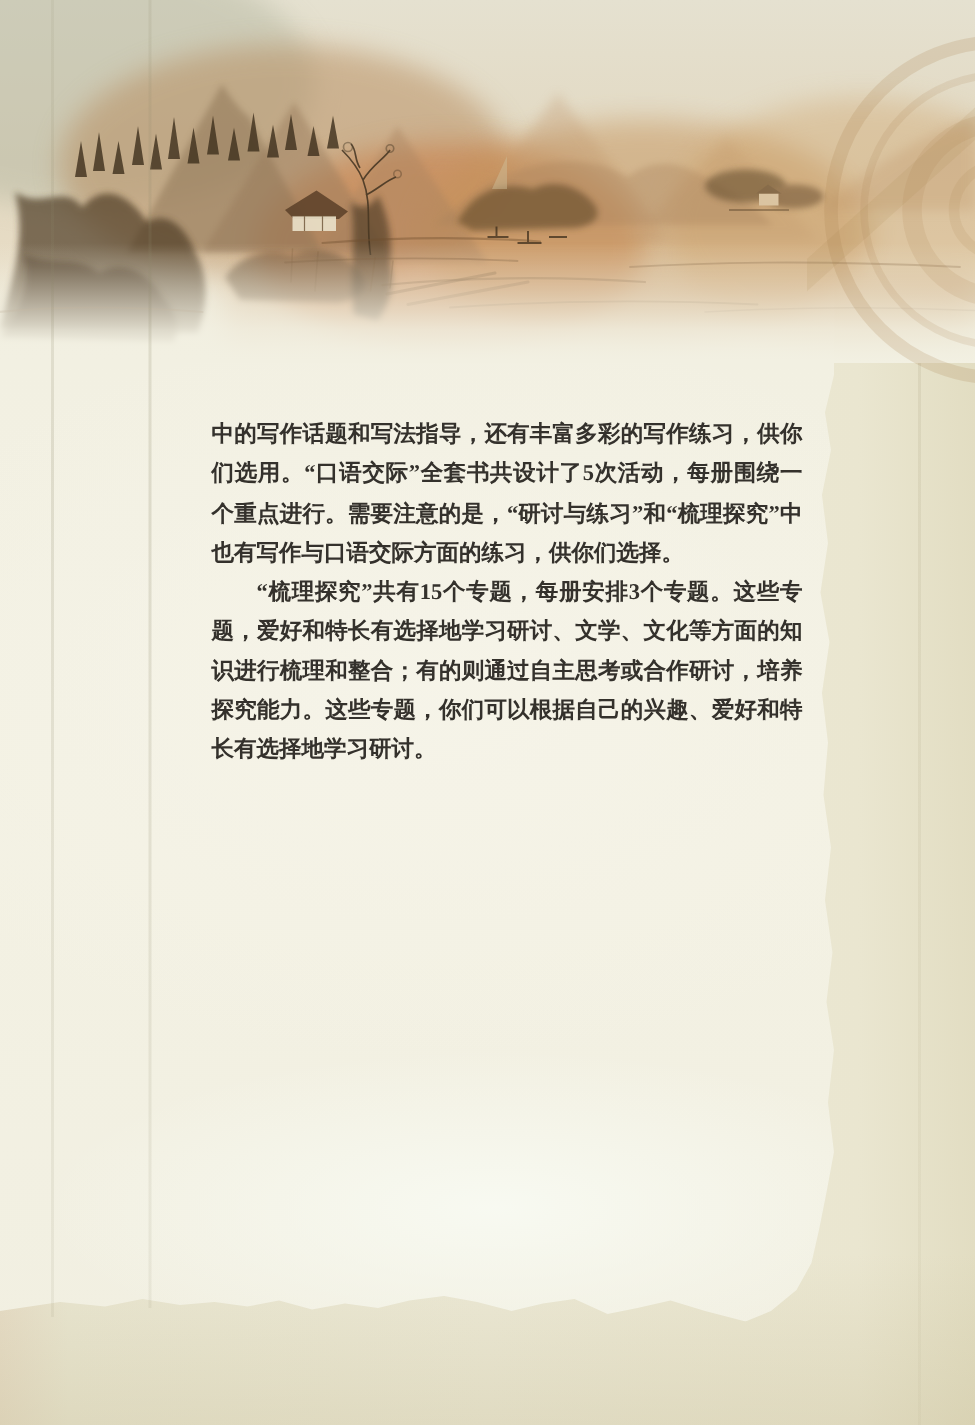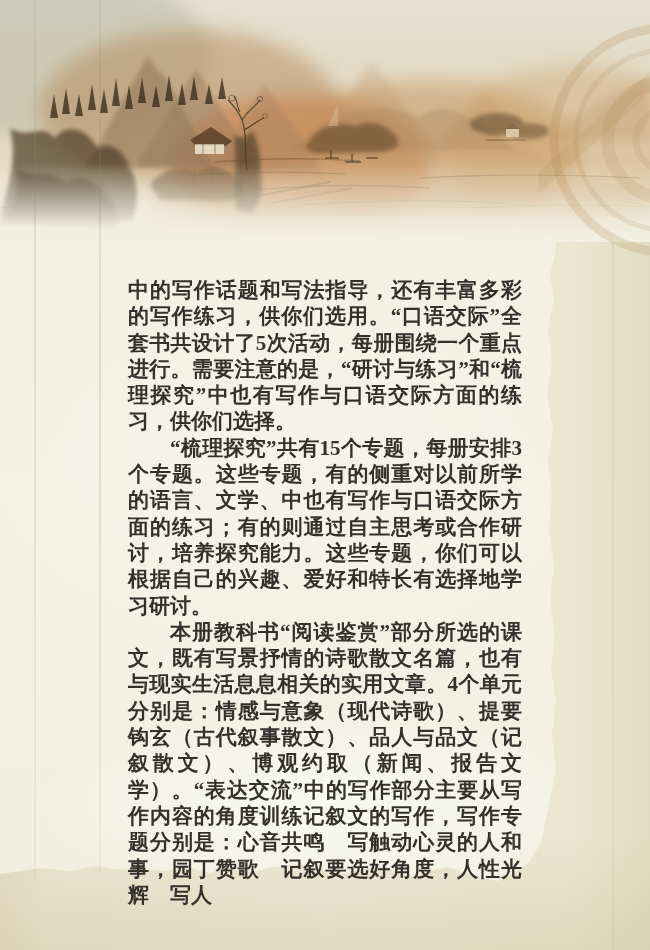--- a/index.html
+++ b/index.html
@@ -40,22 +40,22 @@
   
   .fold{position:absolute;top:0;width:2px;z-index:4;pointer-events:none;}
   .fold-a{left:34px;height:878px;
      background:linear-gradient(180deg, rgba(140,135,105,.10), rgba(140,135,105,.20) 35%, rgba(140,135,105,.10));}
   .fold-b{left:99px;height:872px;
      background:linear-gradient(180deg, rgba(140,135,105,.14), rgba(140,135,105,.22) 40%, rgba(140,135,105,.10));}
   .fold-c{left:612px;top:242px;height:708px;
      background:linear-gradient(180deg, rgba(150,140,105,.14), rgba(150,140,105,.06));}
 
   
-  .textblock{position:absolute;left:128px;top:277px;width:394px;z-index:5;
-     color:#34312c;font-size:21px;line-height:26.3px;font-weight:600;
+  .textblock{position:absolute;left:141px;top:277px;width:394px;z-index:5;
+     color:#34312c;font-size:15px;line-height:26.3px;font-weight:600;
      text-align:justify;text-justify:inter-ideograph;
      font-family:"Liberation Serif", serif;}
   .textblock p{margin:0;padding:0;}
   .textblock p.indent{text-indent:2em;}
 </style>
 </head>
 <body>
 
 <div class="scan">
 
@@ -183,17 +183,16 @@
     </svg>
     <div class="fade"></div>
   </div>
 
   <div class="fold fold-a"></div>
   <div class="fold fold-b"></div>
   <div class="fold fold-c"></div>
 
   <div class="textblock">
     <p>中的写作话题和写法指导，还有丰富多彩的写作练习，供你们选用。“口语交际”全套书共设计了5次活动，每册围绕一个重点进行。需要注意的是，“研讨与练习”和“梳理探究”中也有写作与口语交际方面的练习，供你们选择。</p>
-    <p class="indent">“梳理探究”共有15个专题，每册安排3个专题。这些专题，有的侧重对以前所学的语言、文学、中也有写作与口语交际方面的练习；有的则通过自主思考或合作研讨，培养探究能力。这些专题，你们可以根据自己的兴趣、爱好和特长有选择地学习研讨。</p>
-    <p class="indent">本册教科书“阅读鉴赏”部分所选的课文，既有写景抒情的诗歌散文名篇，也有与现实生活息息相关的实用文章。4个单元分别是：情感与意象（现代诗歌）、提要钩玄（古代叙事散文）、品人与品文（记叙散文）、博观约取（新闻、报告文学）。“表达交流”中的写作部分主要从写作内容的角度训练记叙文的写作，写作专题分别是：心音共鸣　写触动心灵的人和事，园丁赞歌　记叙要选好角度，人性光辉　写人</p>
+    <p class="indent">“梳理探究”共有15个专题，每册安排3个专题。这些专题，爱好和特长有选择地学习研讨、文学、文化等方面的知识进行梳理和整合；有的则通过自主思考或合作研讨，培养探究能力。这些专题，你们可以根据自己的兴趣、爱好和特长有选择地学习研讨。</p>
   </div>
 
 </div>
 
 </body></html>

